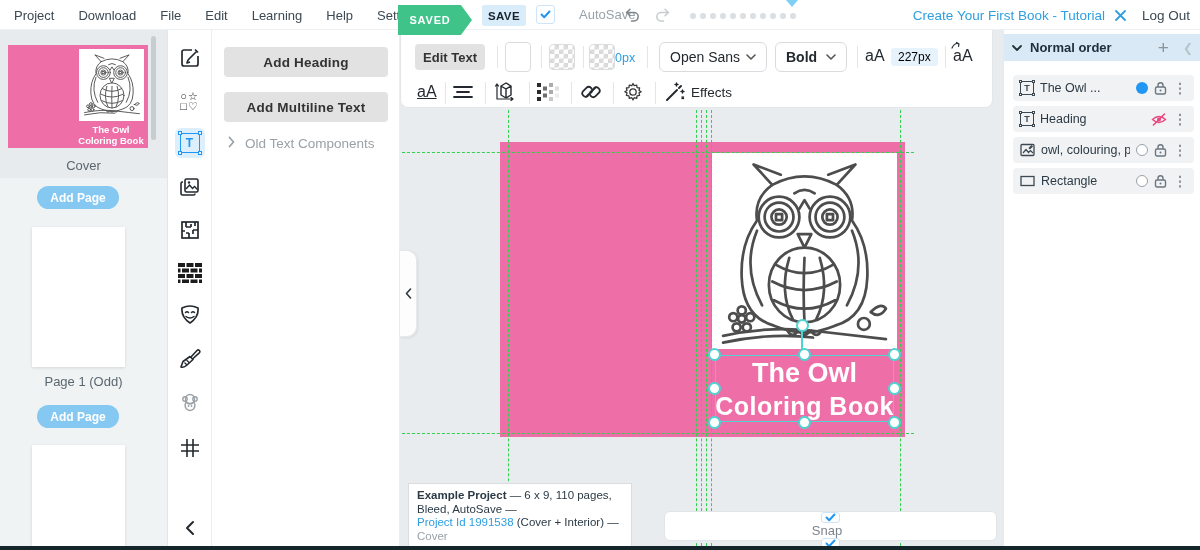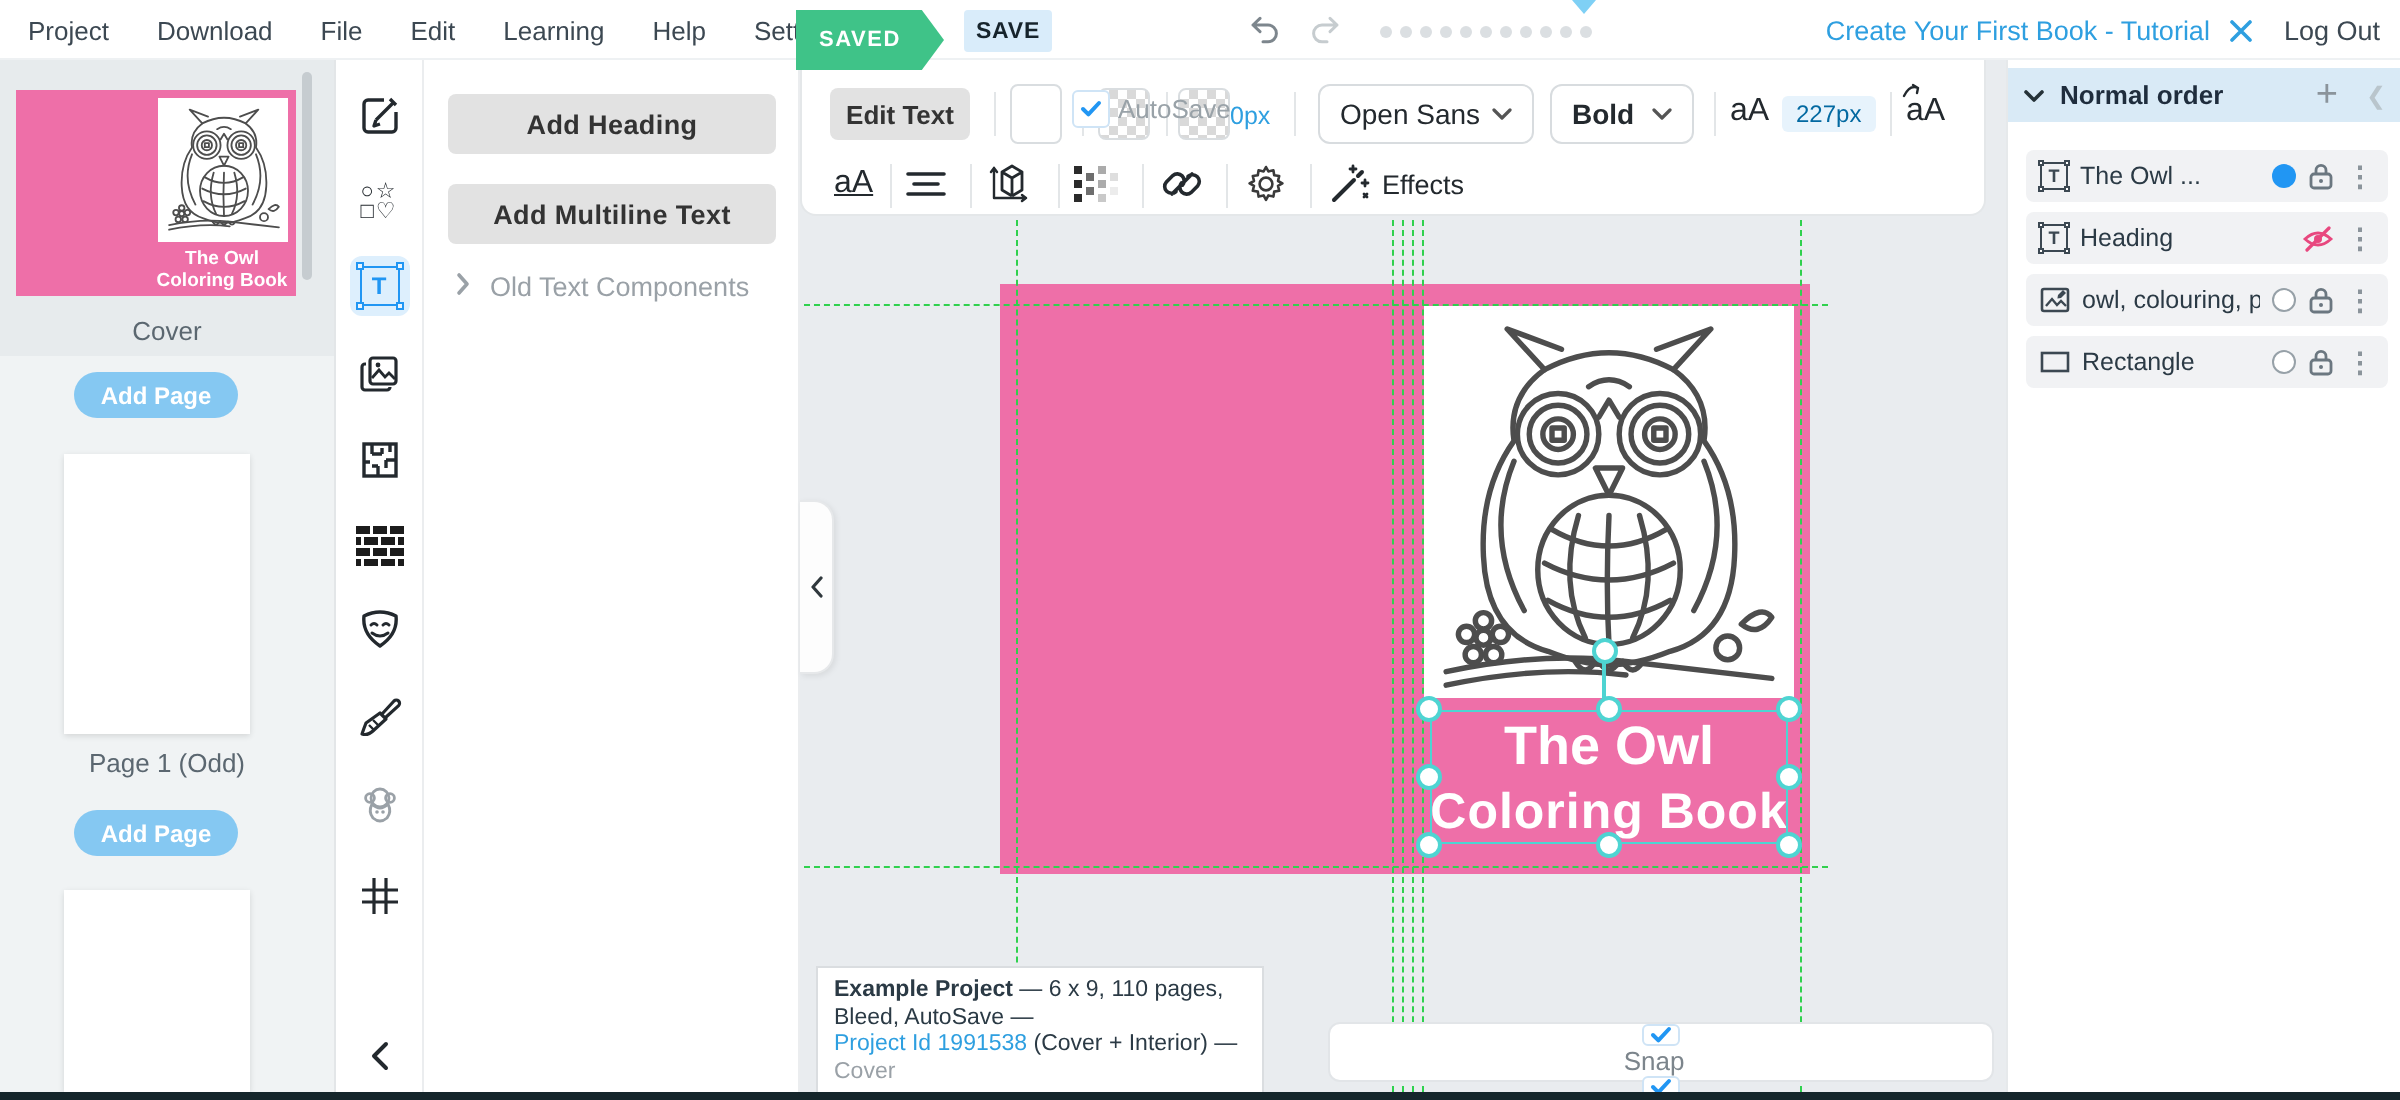--- a/index.html
+++ b/index.html
@@ -13,21 +13,21 @@
   .menu { position:absolute; left:2px; top:0; height:30px; display:flex; align-items:center; }
   .menu-item { padding:0 12px; font-size:13px; color:#3c4852; cursor:pointer; }
   .eye-ic { margin-left:2px; display:flex; align-items:center; }
   .saved-ribbon { position:absolute; left:398px; top:5px; width:74px; height:30px; background:#3fc388;
                   clip-path:polygon(0 0,85% 0,100% 50%,85% 100%,0 100%);
                   color:#fff; font-size:11px; font-weight:bold; letter-spacing:.8px;
                   display:flex; align-items:center; justify-content:center; padding-right:10px; }
   .save-btn { position:absolute; left:482px; top:5px; width:44px; height:21px; background:#d9ecfa;
               color:#17242c; font-size:11.5px; font-weight:bold; letter-spacing:.4px;
               display:flex; align-items:center; justify-content:center; border-radius:2px; cursor:pointer; }
-  .autosave { position:absolute; left:536px; top:5px; display:flex; align-items:center; gap:4px;margin-top:40px; }
+  .autosave { position:absolute; left:536px; top:5px; display:flex; align-items:center; gap:24px; }
   .cb { width:19px; height:19px; background:#fff; border:1px solid #cfe4f6; border-radius:3px;
         display:flex; align-items:center; justify-content:center; cursor:pointer; }
   .autosave-label { font-size:13px; color:#99a2a8; }
   .undo-ic { position:absolute; left:624px; top:8px; cursor:pointer; }
   .redo-ic { position:absolute; left:654px; top:8px; cursor:pointer; }
   .dots { position:absolute; left:690px; top:13px; display:flex; gap:4px; }
   .dot { width:6px; height:6px; border-radius:50%; background:#dbdfe2; }
   .tri-down { position:absolute; left:786px; top:0; width:0; height:0;
               border-left:6px solid transparent; border-right:6px solid transparent;
               border-top:7px solid #7fd0f5; }
@@ -82,21 +82,21 @@
   .swatch { position:absolute; border:1px solid #d9dde0; border-radius:4px; background:#fff; cursor:pointer; }
   .checker { background-color:#fff;
      background-image:linear-gradient(45deg,#d9d9d9 25%,transparent 25%,transparent 75%,#d9d9d9 75%),
                       linear-gradient(45deg,#d9d9d9 25%,transparent 25%,transparent 75%,#d9d9d9 75%);
      background-size:9px 9px; background-position:0 0,4.5px 4.5px; }
   .zero-px { position:absolute; left:214px; top:21px; font-size:12.5px; color:#2e9fe0; cursor:pointer; }
   .select { position:absolute; top:12px; height:30px; border:1px solid #d8dcdf; border-radius:6px; background:#fff;
             display:flex; align-items:center; justify-content:space-between; padding:0 10px; font-size:14px;
             color:#23292e; cursor:pointer; }
   .aA { position:absolute; top:17px; font-size:16px; color:#23292e; cursor:pointer; }
-  .size-chip { position:absolute; left:490px; top:18px; background:#e7f3fc; color:#0369a1; font-size:12px;
+  .size-chip { position:absolute; left:490px; top:18px; background:#e7f3fc; color:#000000; font-size:12px;
                padding:2px 7px; border-radius:3px; cursor:pointer; }
   .aArrow { position:absolute; left:552px; top:17px; font-size:16px; color:#23292e; cursor:pointer; }
   .aArrow svg { position:absolute; left:-2px; top:-6px; }
   .r2icon { position:absolute; top:50px; height:24px; display:flex; align-items:center; color:#23292e; cursor:pointer; }
   .aA-u { text-decoration:underline; font-size:16px; }
   .effects-label { font-size:13.5px; color:#23292e; }
 
   .pink-cover { position:absolute; left:100px; top:112px; width:405px; height:295px; background:#ee6fa8; z-index:1; }
   .owl-box { position:absolute; left:212px; top:11px; width:185px; height:196px; background:#fff; }
 

